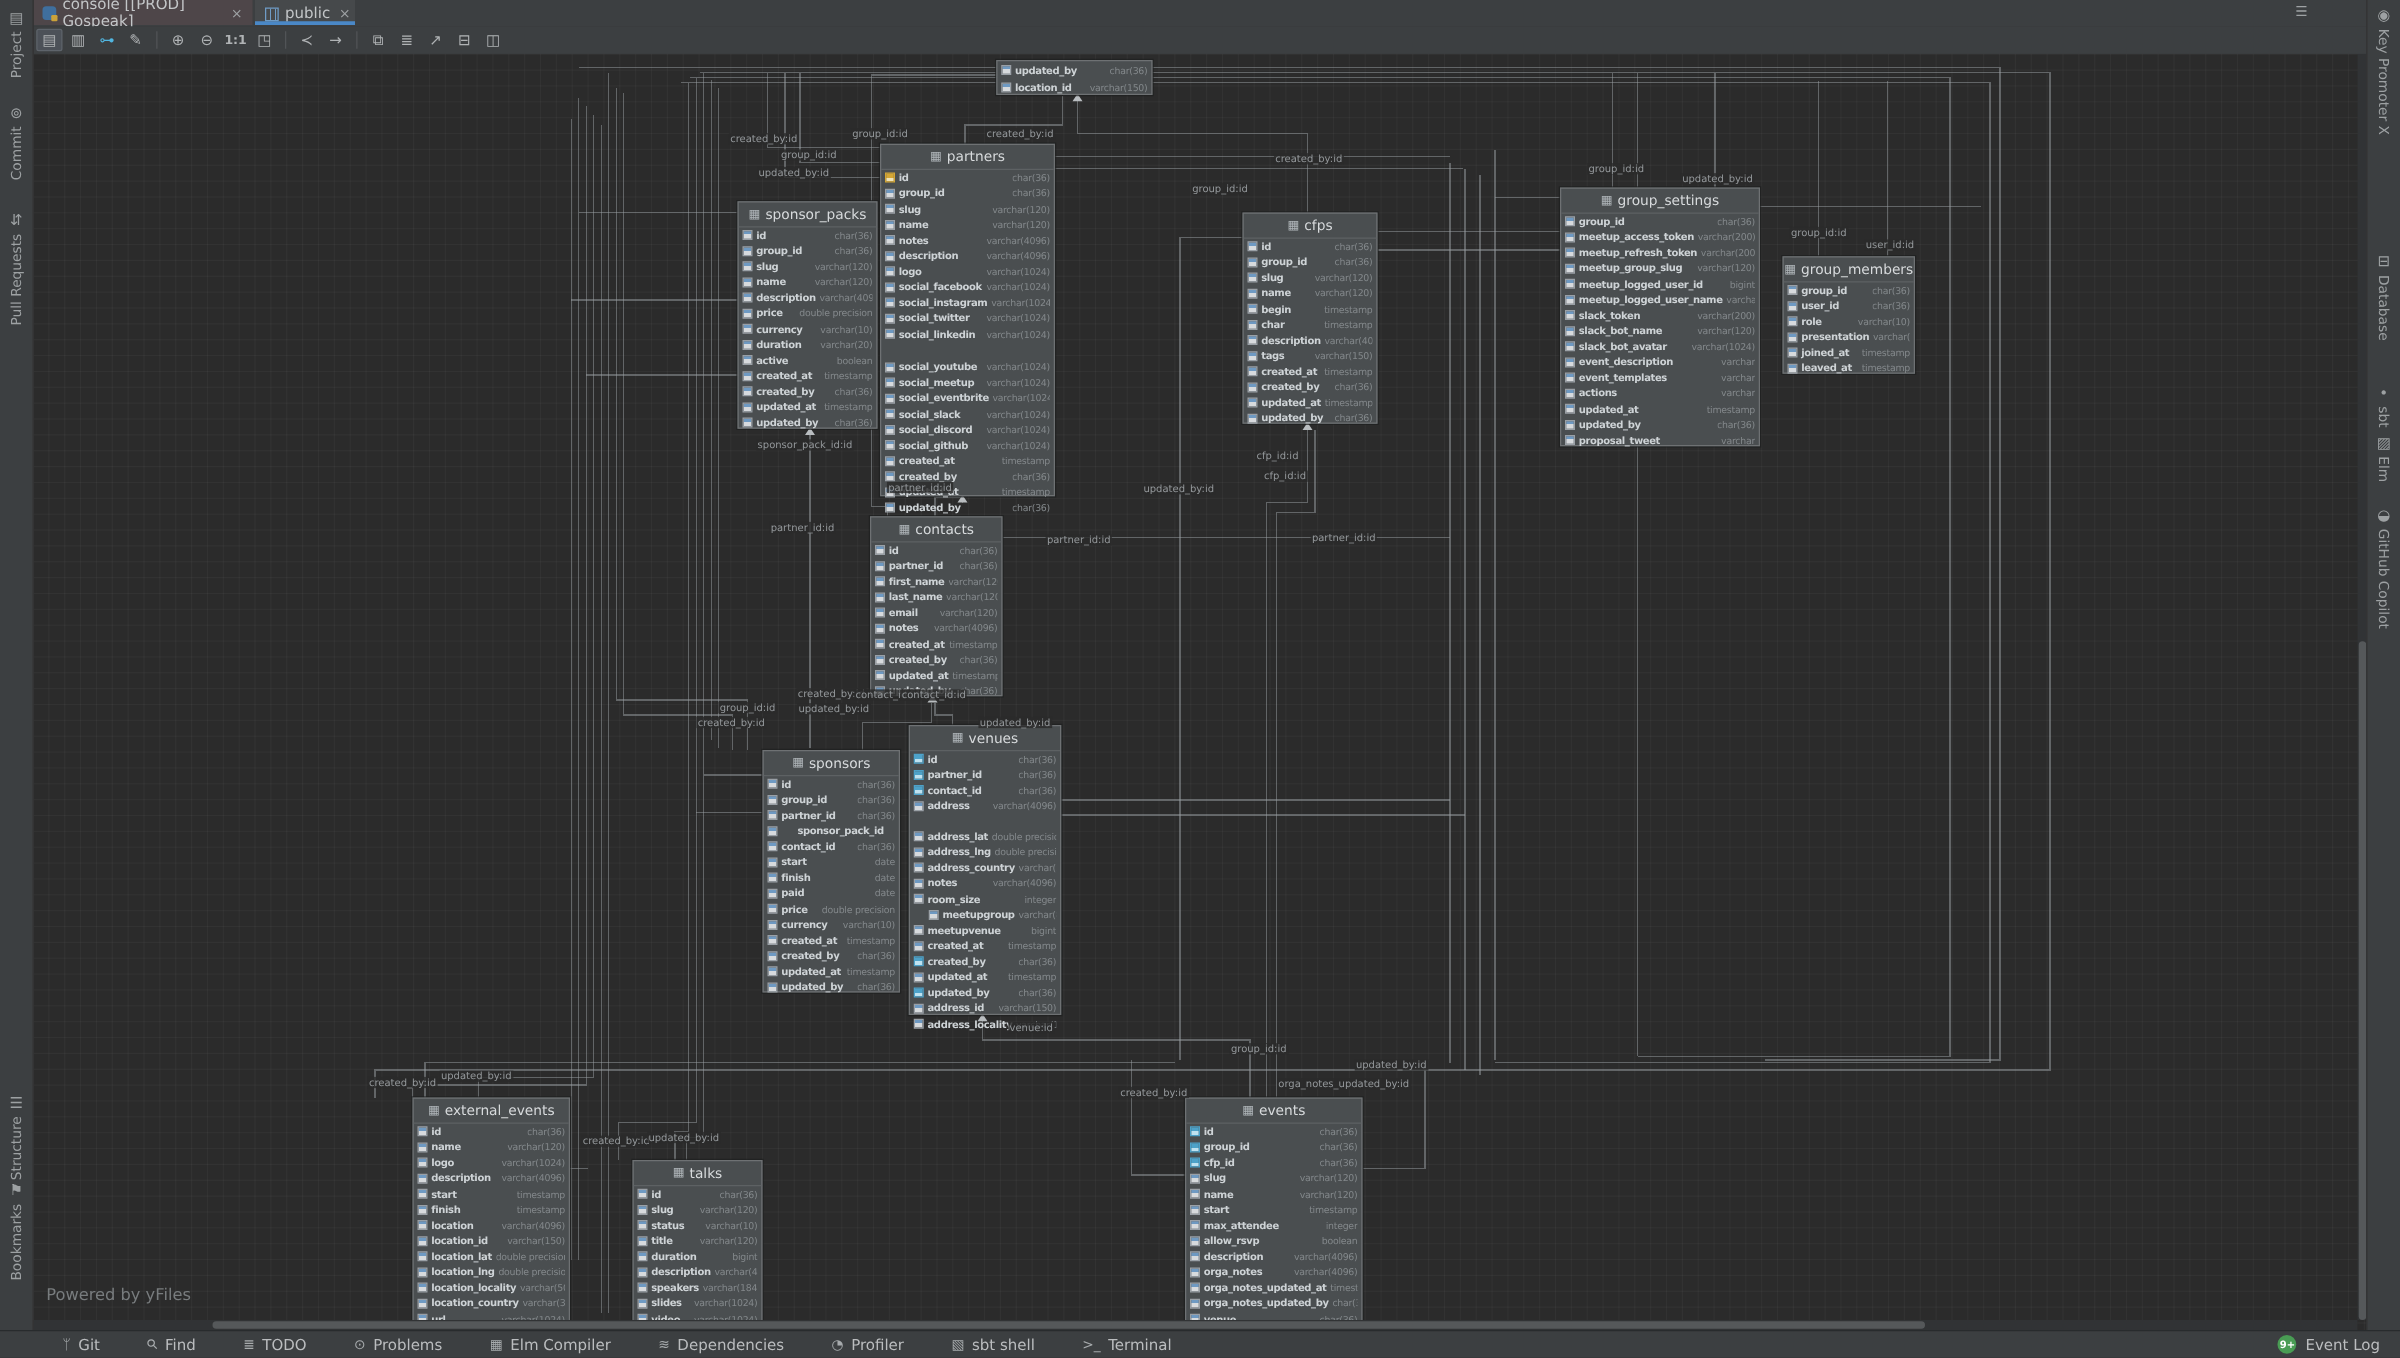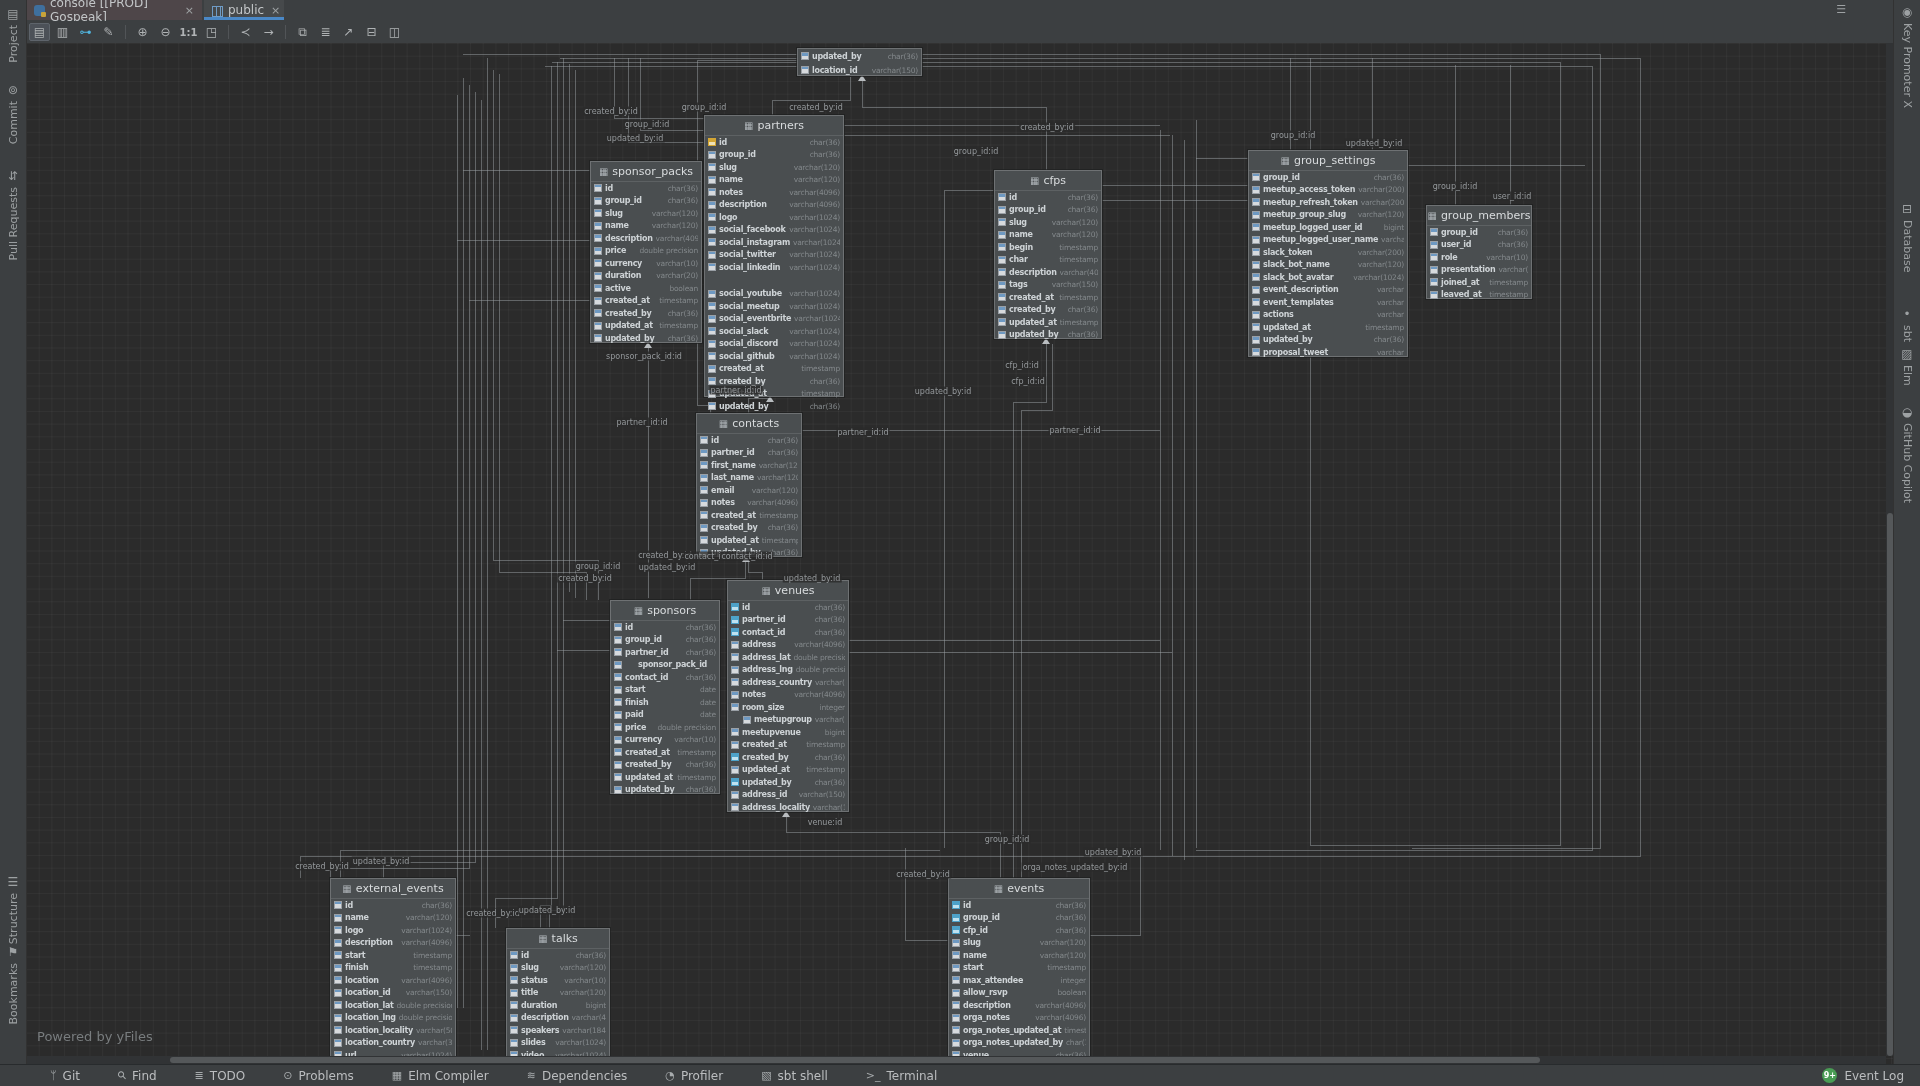--- a/index.html
+++ b/index.html
@@ -770,21 +770,21 @@
         <div class="db-row" style="height: 12.5px;">
           <span class="colicon blue"></span>
           <span class="col-name">contact_id</span>
           <span class="col-type">char(36)</span>
         </div>
         <div class="db-row" style="height: 12.5px;">
           <span class="colicon"></span>
           <span class="col-name">address</span>
           <span class="col-type">varchar(4096)</span>
         </div>
-        <div class="db-row" style="height: 12.5px;">
+        <div class="db-row" style="height: 12.5px; margin-top: 12px;">
           <span class="colicon"></span>
           <span class="col-name">address_lat</span>
           <span class="col-type">double precision</span>
         </div>
         <div class="db-row" style="height: 12.5px;">
           <span class="colicon"></span>
           <span class="col-name">address_lng</span>
           <span class="col-type">double precision</span>
         </div>
         <div class="db-row" style="height: 12.5px;">

